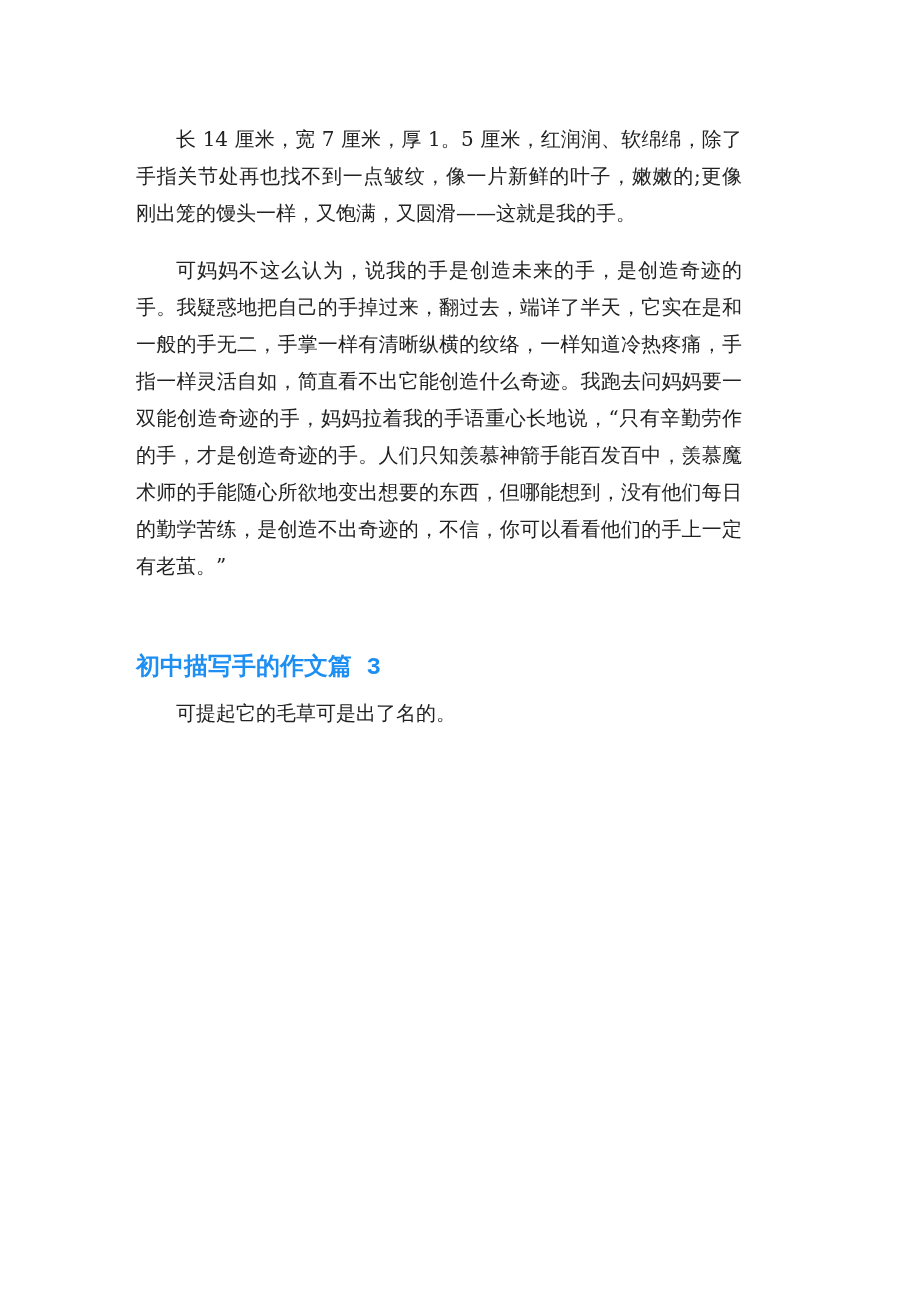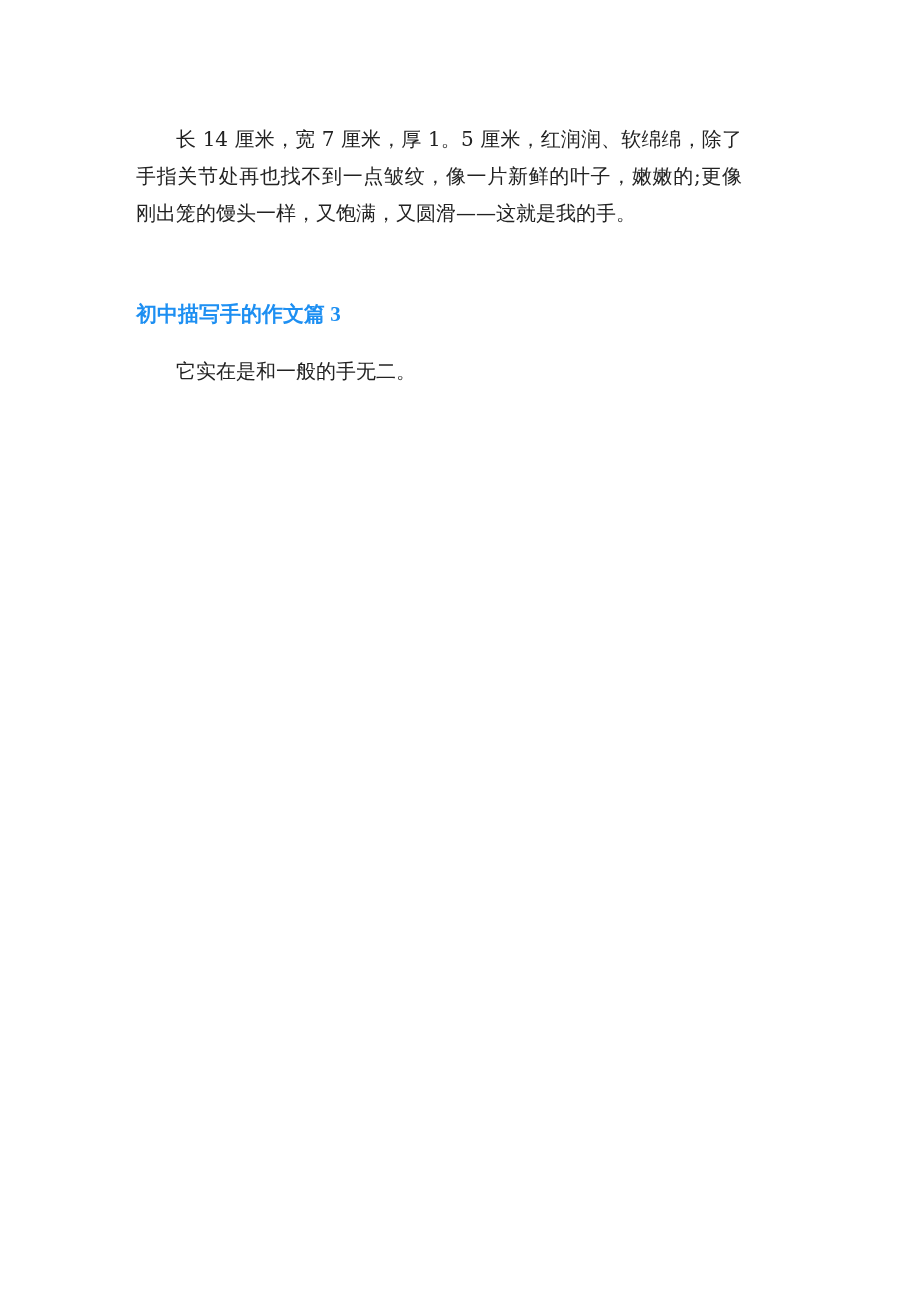--- a/index.html
+++ b/index.html
@@ -24,29 +24,30 @@
     margin: 0 0 20px 0;
     font-size: 20px;
     line-height: 37px;
     color: #222222;
     text-align: justify;
     text-justify: inter-ideograph;
     text-indent: 40px; 
     letter-spacing: 0;
   }
   .section-heading {
-    margin: 64px 0 20px 0;
-    font-size: 21px;
+    margin: 64px 0 9px 0;
+    font-size: 24px;
     line-height: 37px;
     font-weight: 700;
     color: #1d8ff2;
-    font-family: Liberation Serif, serif;
+    font-family: Liberation Mono, monospace;
     text-indent: 0;
   }
 </style>
 </head>
 <body>
 
 <div class="page">
   <p class="body-para">长 14 厘米，宽 7 厘米，厚 1。5 厘米，红润润、软绵绵，除了手指关节处再也找不到一点皱纹，像一片新鲜的叶子，嫩嫩的;更像刚出笼的馒头一样，又饱满，又圆滑——这就是我的手。</p>
+  <p class="body-para">可妈妈不这么认为，说我的手是创造未来的手，是创造奇迹的手。我疑惑地把自己的手掉过来，翻过去，端详了半天，它实在是和一般的手无二，手掌一样有清晰纵横的纹络，一样知道冷热疼痛，手指一样灵活自如，简直看不出它能创造什么奇迹。我跑去问妈妈要一双能创造奇迹的手，妈妈拉着我的手语重心长地说，“只有辛勤劳作的手，才是创造奇迹的手。人们只知羡慕神箭手能百发百中，羡慕魔术师的手能随心所欲地变出想要的东西，但哪能想到，没有他们每日的勤学苦练，是创造不出奇迹的，不信，你可以看看他们的手上一定有老茧。”</p>
   <h2 class="section-heading">初中描写手的作文篇 3</h2>
-  <p class="body-para">它实在是和一般的手无二。</p>
+  <p class="body-para">可提起它的毛草可是出了名的。</p>
 </div>
 
 </body></html>

